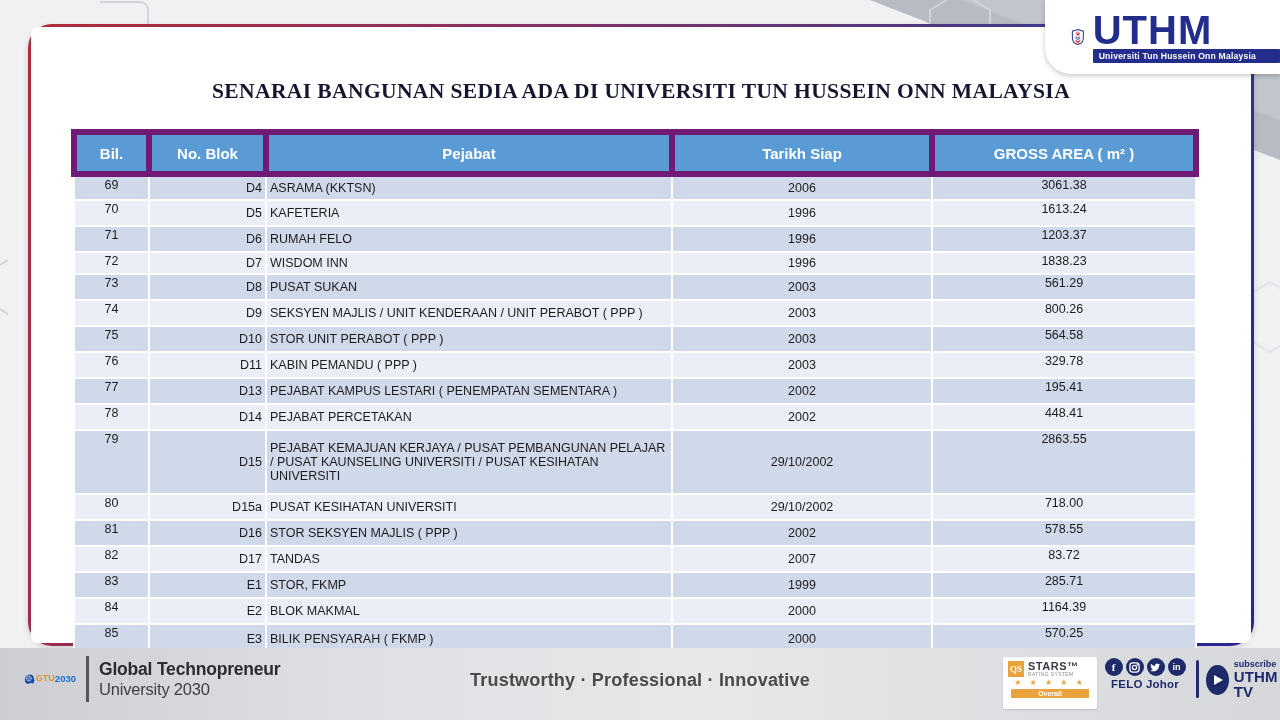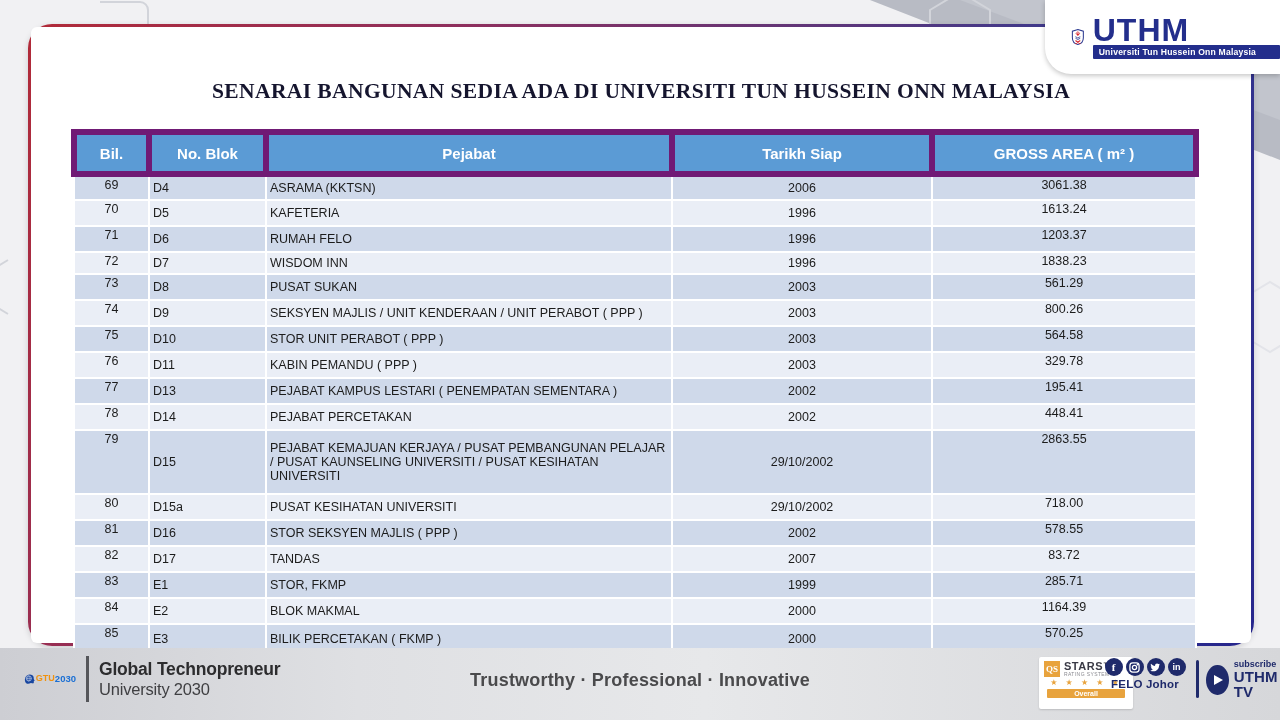--- a/index.html
+++ b/index.html
@@ -41,32 +41,32 @@
     border:2px solid #ffffff;font-size:12.5px;color:#1c1c1c;
     padding:1px 3px;line-height:1.12;overflow:hidden;
   }
   table.data tbody tr{height:26px;}
   table.data tbody tr:nth-child(odd) td{background:#cfd9ea;}
   table.data tbody tr:nth-child(even) td{background:#eaeef6;}
   table.data tbody tr:nth-child(11){height:64px;}  
   table.data tbody tr:nth-child(4){height:22px;}
   table.data tbody tr:nth-child(17){height:30px;}
   td.col-bil{text-align:center;vertical-align:top;padding-top:3px;}
-  td.col-blok{text-align:left;vertical-align:middle;padding-top:6px;}
+  td.col-blok{text-align:right;vertical-align:middle;padding-top:6px;}
   td.col-pejabat{text-align:left;vertical-align:middle;padding-left:4px;}
   td.col-tarikh{text-align:center;vertical-align:middle;padding-top:5px;}
   td.col-area{text-align:center;vertical-align:top;padding-top:2px;}
   
   .logo-card{
     position:absolute;left:1045px;top:0;width:235px;height:74px;background:#ffffff;
     border-bottom-left-radius:26px;box-shadow:0 2px 5px rgba(0,0,0,.22);
     display:flex;align-items:center;padding-left:26px;box-sizing:border-box;z-index:5;
   }
   .uthm-word{display:flex;flex-direction:column;margin-left:8px;}
-  .uthm-acronym{font-size:32px;font-weight:bold;color:#232e8c;letter-spacing:1px;line-height:.95;}
+  .uthm-acronym{font-size:40px;font-weight:bold;color:#232e8c;letter-spacing:1px;line-height:.95;}
   .uthm-banner{
     background:#232e8c;color:#ffffff;font-size:8.6px;font-weight:bold;
     padding:2px 24px 2px 6px;border-radius:1px;white-space:nowrap;letter-spacing:.2px;
   }
   
   .footer{
     position:absolute;left:0;top:648px;width:1280px;height:72px;
     background:linear-gradient(90deg,#cdced3 0%,#dfe0e3 28%,#e7e8ea 55%,#d6d7da 100%);
   }
   .footer-left{position:absolute;left:24px;top:8px;display:flex;align-items:center;gap:10px;}
@@ -77,21 +77,21 @@
   .gtu-text .l1{font-size:17.5px;font-weight:bold;color:#2c2c2e;letter-spacing:-.2px;line-height:1.15;}
   .gtu-text .l2{font-size:16.5px;color:#3f3f42;letter-spacing:-.2px;line-height:1.15;}
   .tagline{
     position:absolute;left:0;right:0;top:22px;text-align:center;
     font-size:18px;font-weight:bold;color:#4a4a4c;letter-spacing:.2px;
   }
   
   .qs-badge{
     position:absolute;left:1003px;top:9px;width:94px;height:52px;background:#ffffff;
     border-radius:2px;padding:4px 5px 3px 5px;box-sizing:border-box;
-    display:flex;flex-direction:column;gap:2px;box-shadow:0 1px 2px rgba(0,0,0,.15);margin-left:36px;
+    display:flex;flex-direction:column;gap:2px;box-shadow:0 1px 2px rgba(0,0,0,.15);
   }
   .qs-row1{display:flex;align-items:center;gap:4px;}
   .qs-sq{width:16px;height:16px;background:#e8a33d;color:#ffffff;font-family:"Liberation Serif",serif;
     font-weight:bold;font-size:9px;display:flex;align-items:center;justify-content:center;}
   .qs-name{display:flex;flex-direction:column;line-height:1;}
   .qs-stars-word{font-size:11px;font-weight:bold;color:#3a3a45;letter-spacing:.5px;}
   .qs-rating{font-size:5px;color:#8a8a90;letter-spacing:.4px;}
   .qs-starrow{font-size:8px;color:#e8a33d;text-align:center;letter-spacing:3px;line-height:1;}
   .qs-overall{background:#e8a33d;color:#ffffff;font-size:7px;font-weight:bold;text-align:center;
     border-radius:1px;padding:1px 0;width:78px;margin:0 auto;}
@@ -264,21 +264,21 @@
             <tr>
               <td class="col-bil">84</td>
               <td class="col-blok">E2</td>
               <td class="col-pejabat">BLOK MAKMAL</td>
               <td class="col-tarikh">2000</td>
               <td class="col-area">1164.39</td>
             </tr>
             <tr>
               <td class="col-bil">85</td>
               <td class="col-blok">E3</td>
-              <td class="col-pejabat">BILIK PERCETAKAN ( FKMP )</td>
+              <td class="col-pejabat">BILIK PENSYARAH ( FKMP )</td>
               <td class="col-tarikh">2000</td>
               <td class="col-area">570.25</td>
             </tr>
           </tbody>
       </table>
     </div>
   </div>
 </div>
 
 <div class="logo-card">

